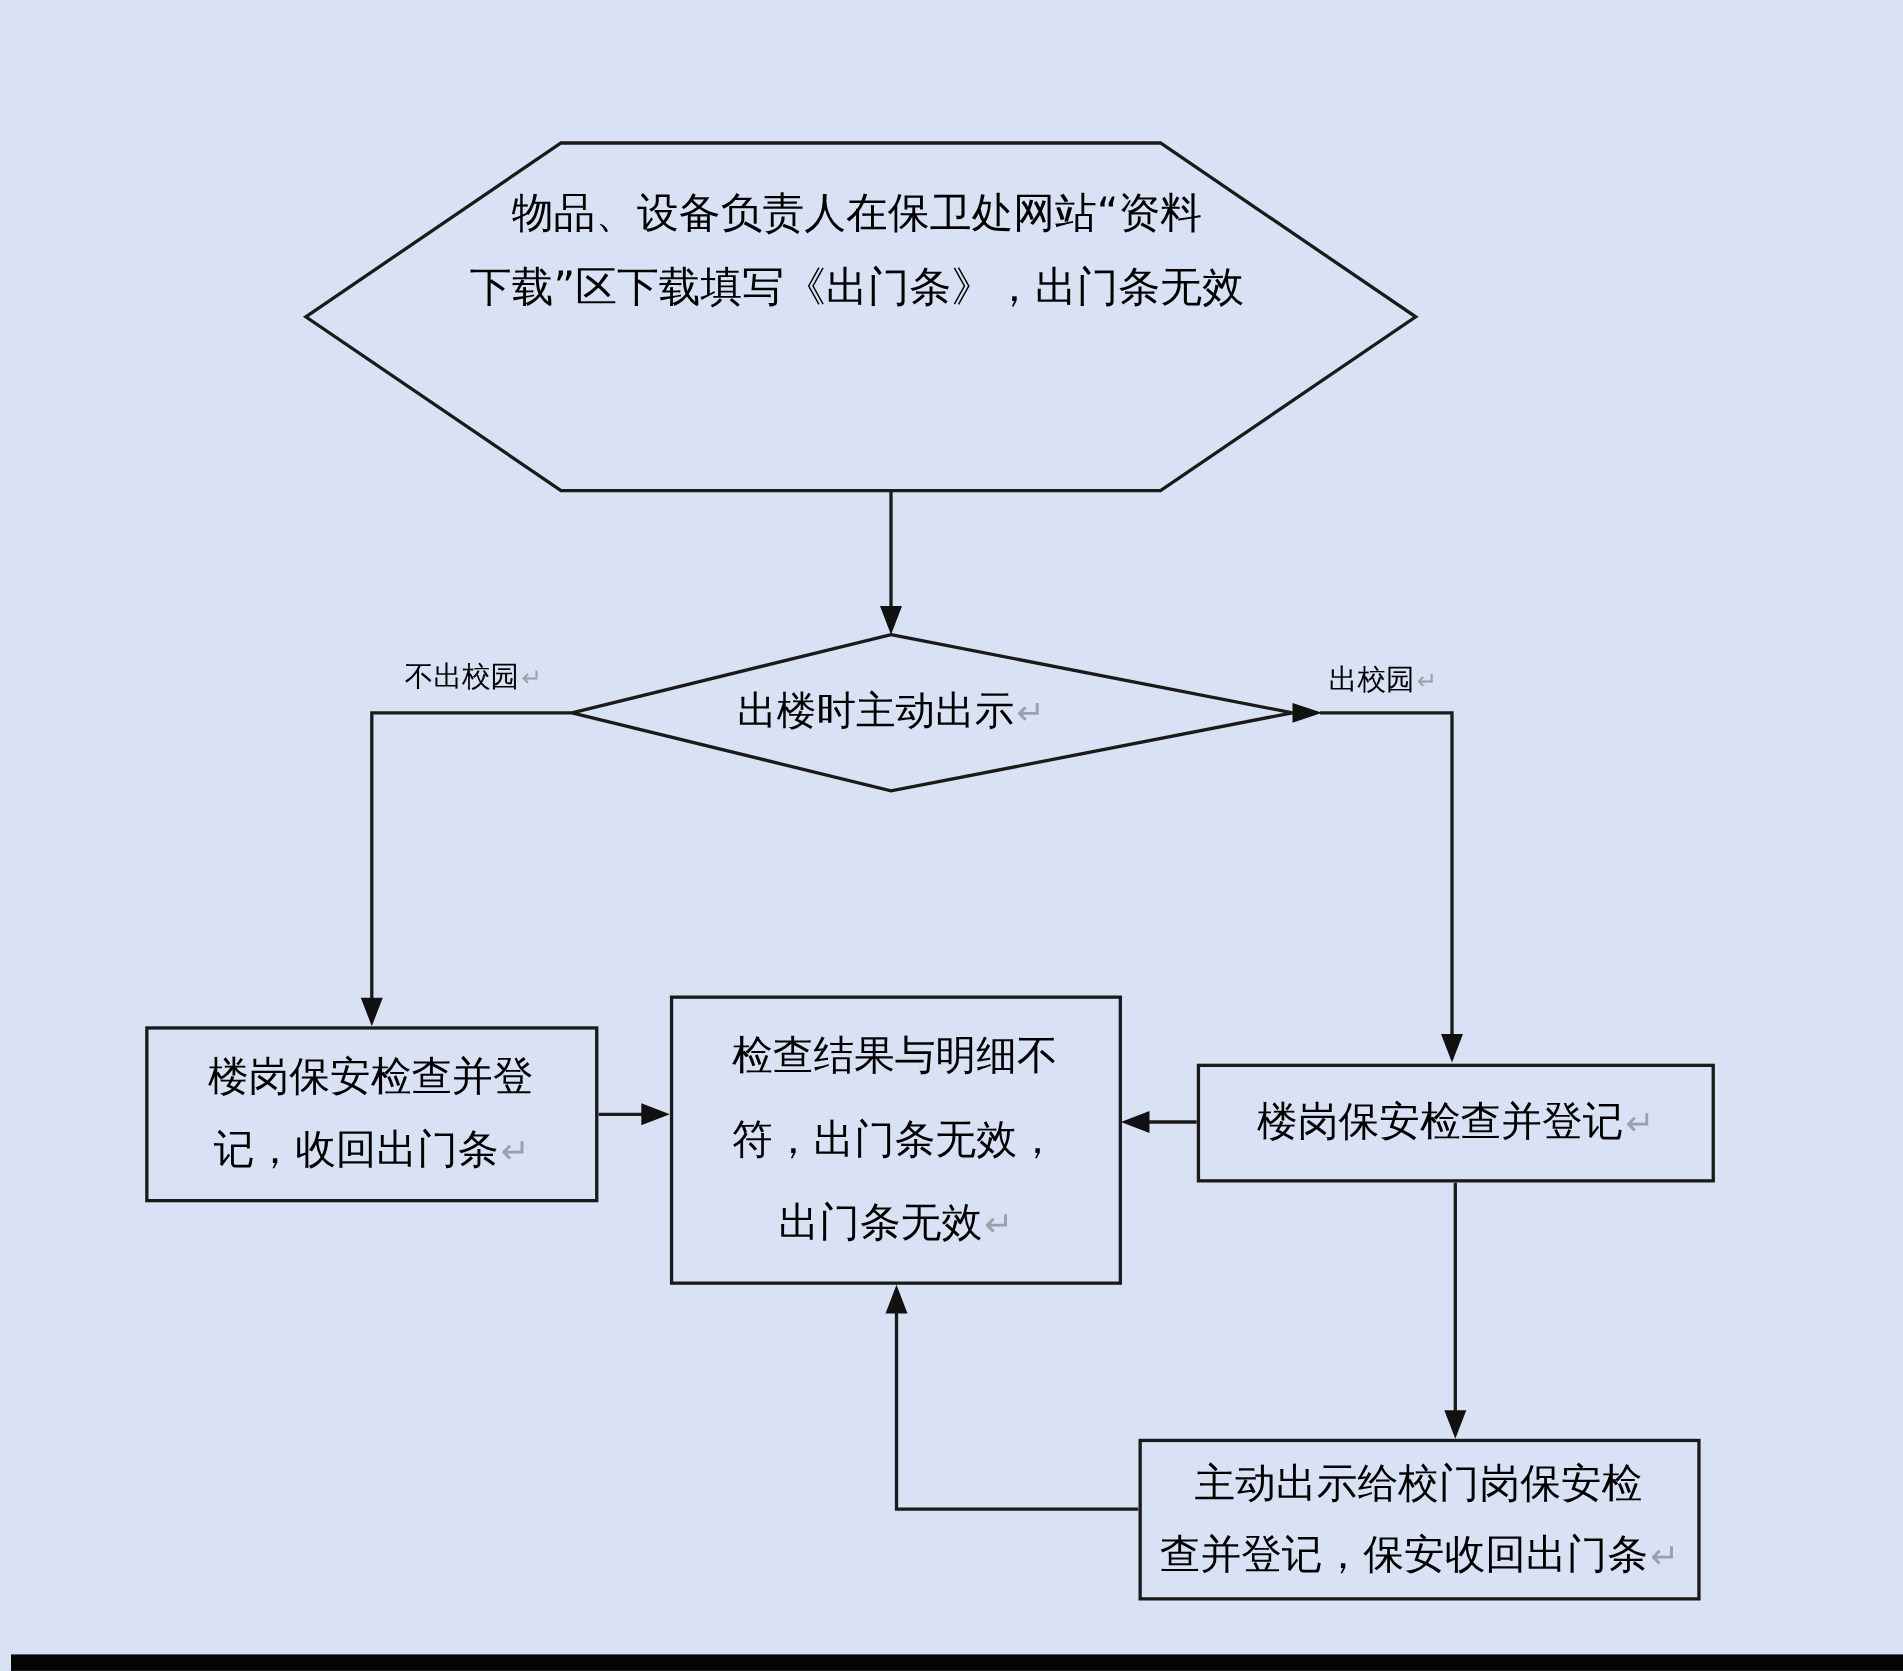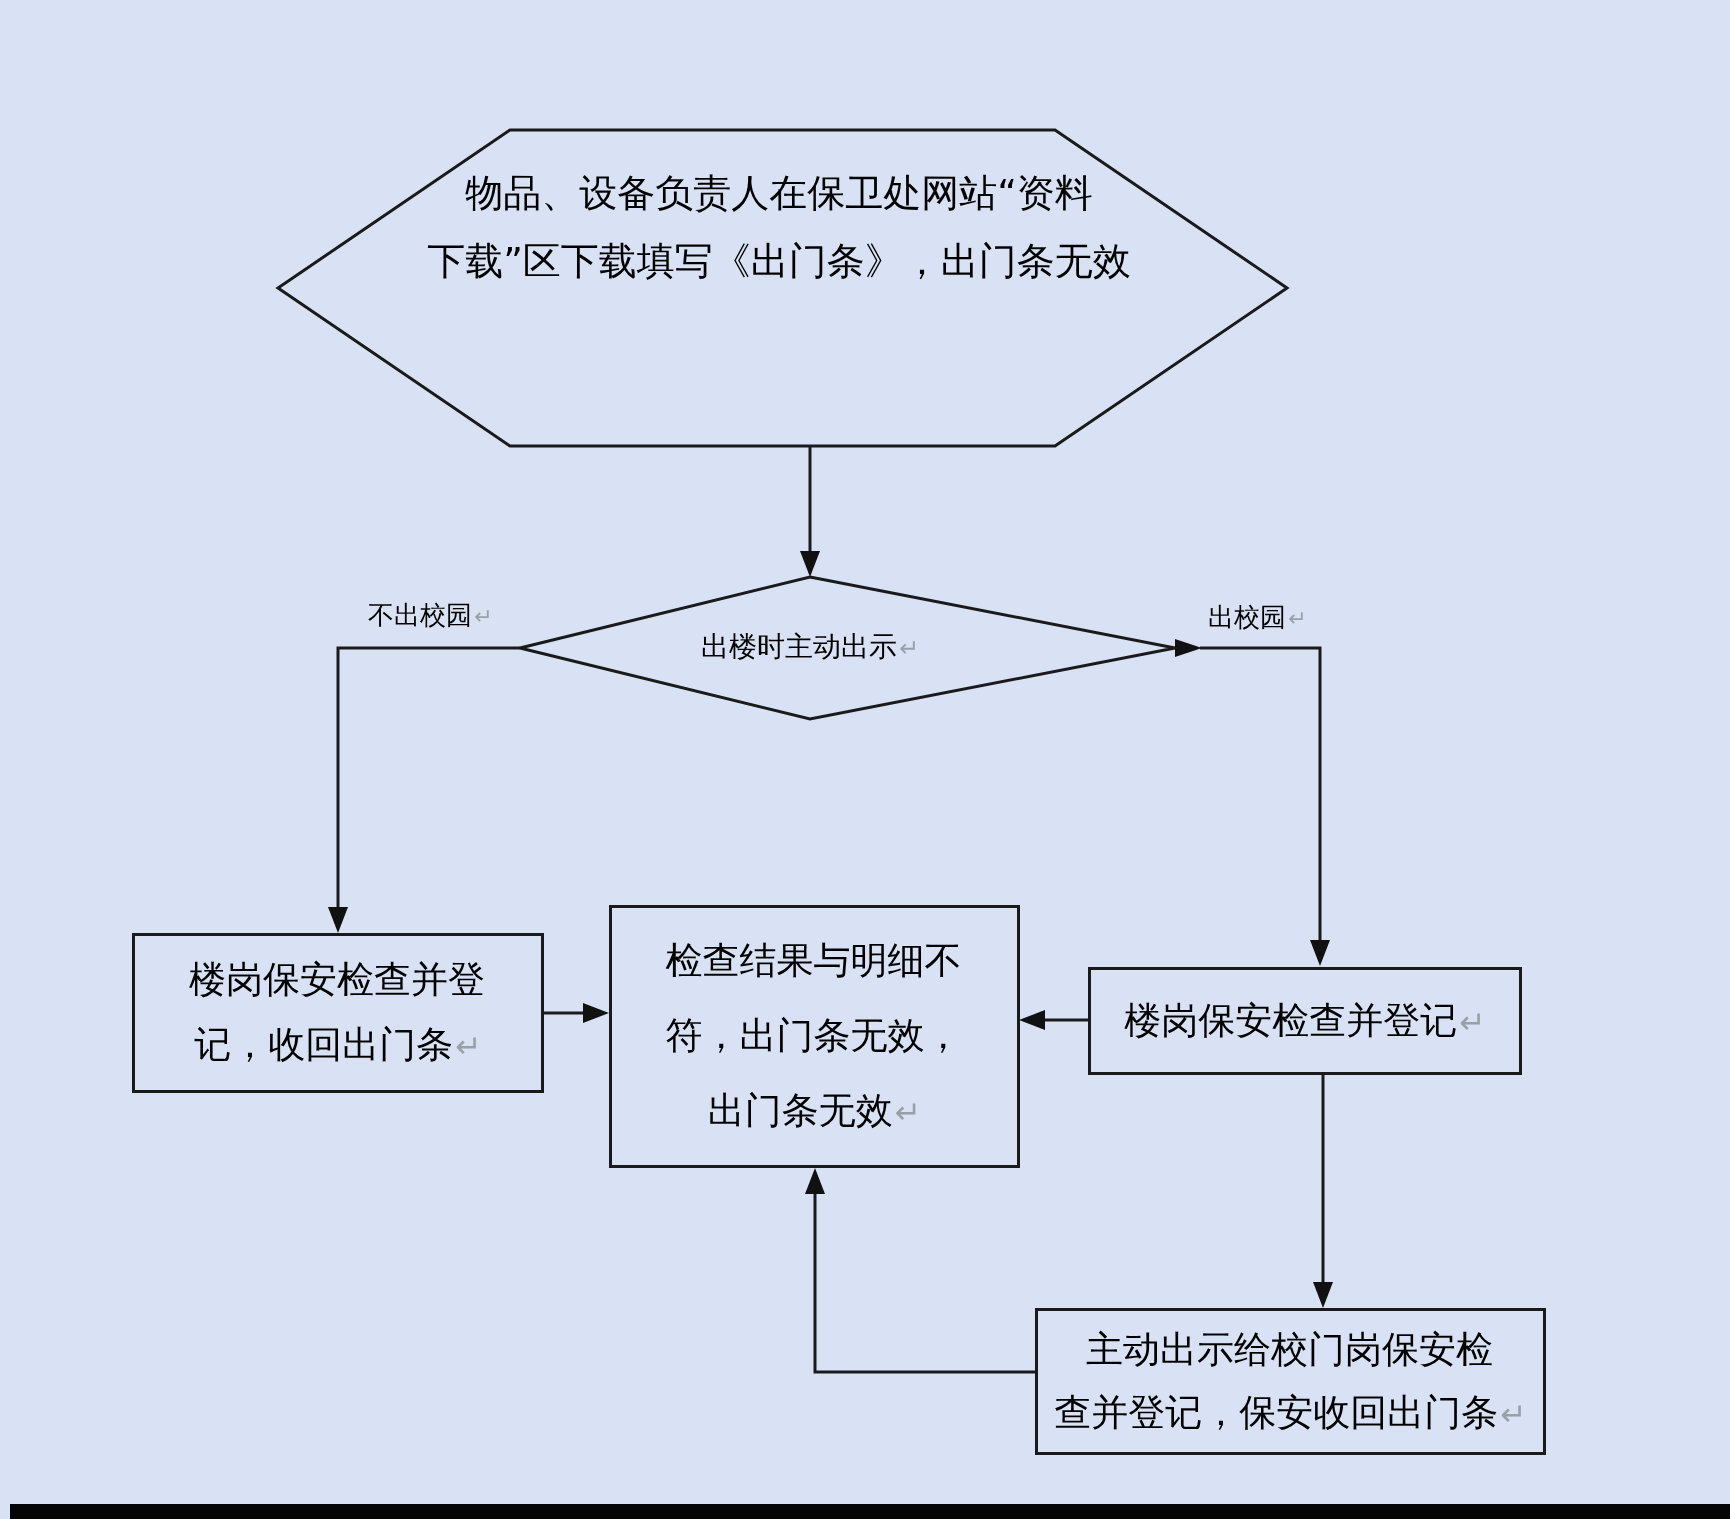--- a/index.html
+++ b/index.html
@@ -44,21 +44,21 @@
   }
   .hex-text {
     left: 330px; top: 160px;
     width: 880px;
     font-size: 38px;
     line-height: 66px;
   }
   .diamond-text {
     left: 560px; top: 625px;
     width: 480px;
-    font-size: 28px;
+    font-size: 36px;
     line-height: 44px;
   }
   .branch-label {
     position: absolute;
     color: #000;
     font-size: 26px;
     white-space: nowrap;
   }
   .label-left  { left: 358px; top: 598px; }
   .label-right { left: 1198px; top: 600px; }
@@ -69,21 +69,21 @@
     background: #d9e2f4;
     display: flex;
     flex-direction: column;
     justify-content: center;
     align-items: center;
     color: #000;
     text-align: center;
   }
   .box-left   { left: 122px;  top: 933px;  width: 412px; height: 160px; font-size: 37px; line-height: 64px; }
   .box-center { left: 599px;  top: 905px;  width: 411px; height: 263px; font-size: 37px; line-height: 74px; }
-  .box-right  { left: 1078px; top: 967px;  width: 434px; height: 108px; font-size: 37px; line-height: 50px; }
+  .box-right  { left: 1078px; top: 967px;  width: 471px; height: 108px; font-size: 37px; line-height: 50px; }
   .box-bottom { left: 1025px; top: 1308px; width: 511px; height: 147px; font-size: 37px; line-height: 62px; }
   .bottom-strip {
     position: absolute;
     left: 0; top: 1504px;
     width: 1730px; height: 15px;
     background: #050505;
   }
 </style>
 </head>
 <body>

